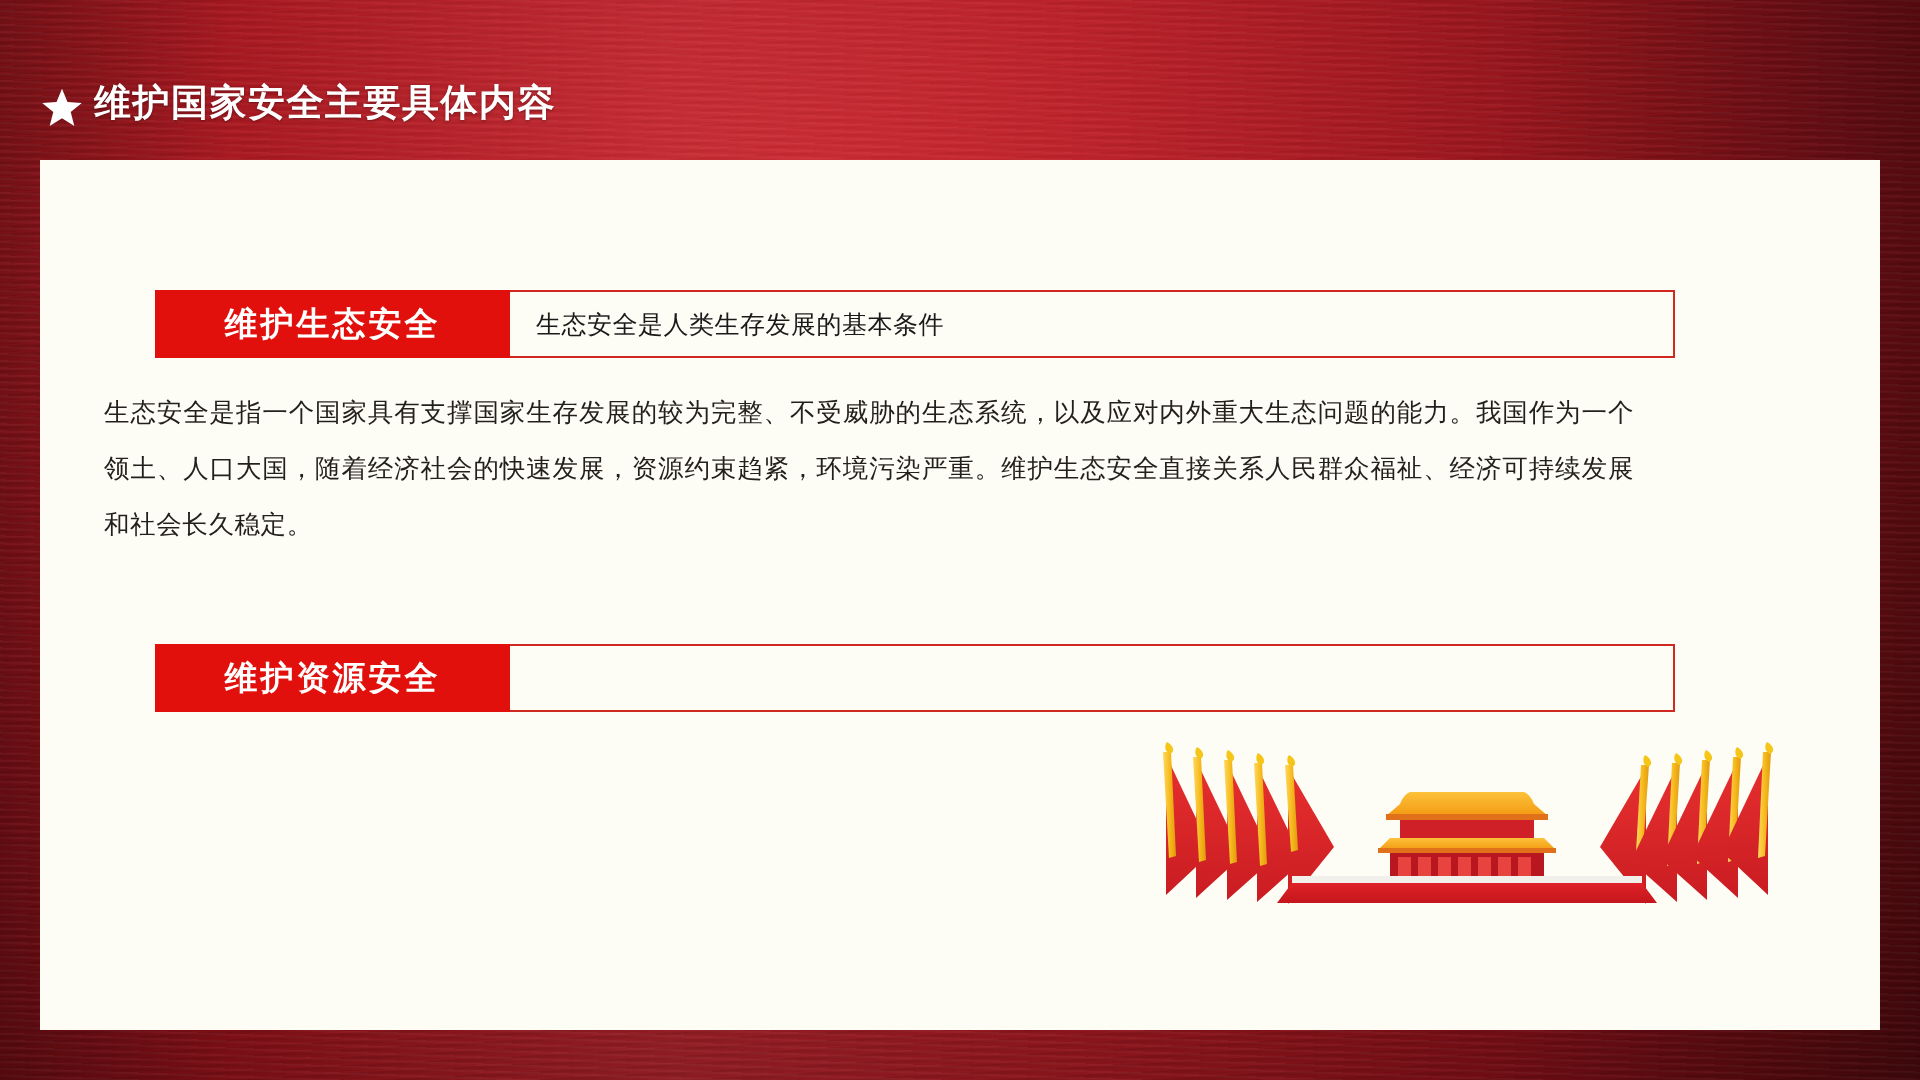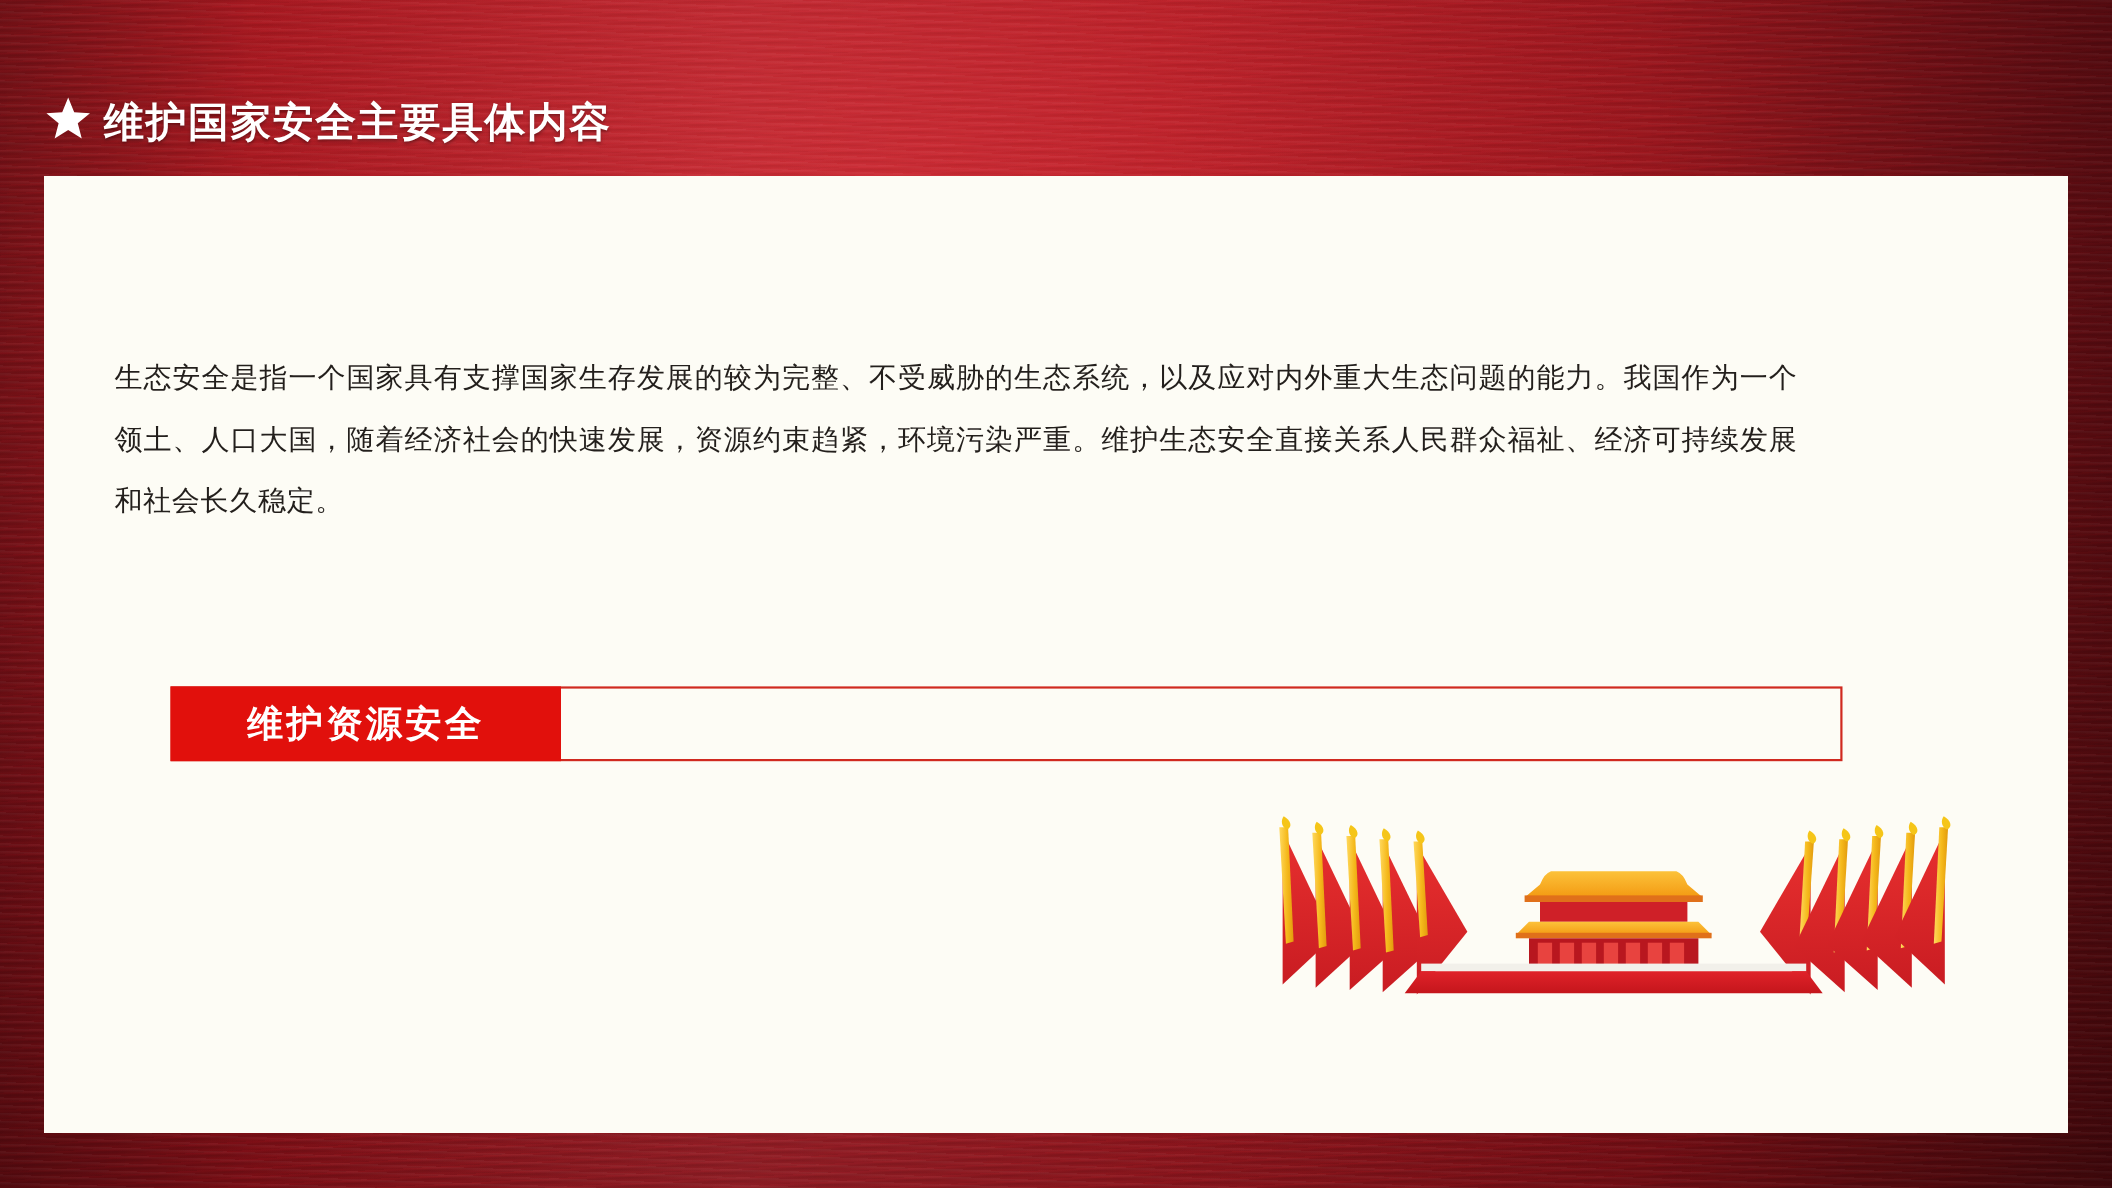--- a/index.html
+++ b/index.html
@@ -66,21 +66,21 @@
     pointer-events: none;
     opacity: .75;
   }
 
   
   .slide-header {
     position: absolute;
     left: 40px;
     top: 84px;
     display: flex;
-    align-items: flex-end;
+    align-items: flex-start;
     gap: 10px;
     z-index: 5;
   }
   .star-icon {
     width: 44px;
     height: 44px;
     display: block;
     flex: 0 0 auto;
     margin-top: 2px;
   }
@@ -101,21 +101,21 @@
     top: 160px;
     width: 1840px;
     height: 870px;
     background: #fdfcf5;
     z-index: 4;
   }
 
   
   .section { position: absolute; left: 0; width: 100%; }
   #section-eco { top: 130px; }
-  #section-res { top: 464px; }
+  #section-res { top: 484px; }
 
   .section-header {
     position: relative;
     margin-left: 115px;
     width: 1520px;
     height: 68px;
     display: flex;
     align-items: stretch;
   }
   .section-header-outline {
@@ -186,20 +186,25 @@
   <div class="slide-header">
     <svg class="star-icon" viewBox="0 0 50 50">
       <polygon fill="#ffffff" points="25,3 31.2,18.2 47.5,19.2 34.9,29.6 39,45.4 25,36.6 11,45.4 15.1,29.6 2.5,19.2 18.8,18.2"></polygon>
     </svg>
     <span class="slide-title">维护国家安全主要具体内容</span>
   </div>
 
   <div class="content-card">
 
     <div class="section" id="section-eco">
+      <div class="section-header">
+        <div class="section-header-outline"></div>
+        <div class="section-badge">维护生态安全</div>
+        <div class="section-subtitle">生态安全是人类生存发展的基本条件</div>
+      </div>
       <div class="section-body">
         <p>生态安全是指一个国家具有支撑国家生存发展的较为完整、不受威胁的生态系统，以及应对内外重大生态问题的能力。我国作为一个领土、人口大国，随着经济社会的快速发展，资源约束趋紧，环境污染严重。维护生态安全直接关系人民群众福祉、经济可持续发展和社会长久稳定。</p>
       </div>
     </div>
 
     <div class="section" id="section-res">
       <div class="section-header">
         <div class="section-header-outline"></div>
         <div class="section-badge">维护资源安全</div>
       </div>

